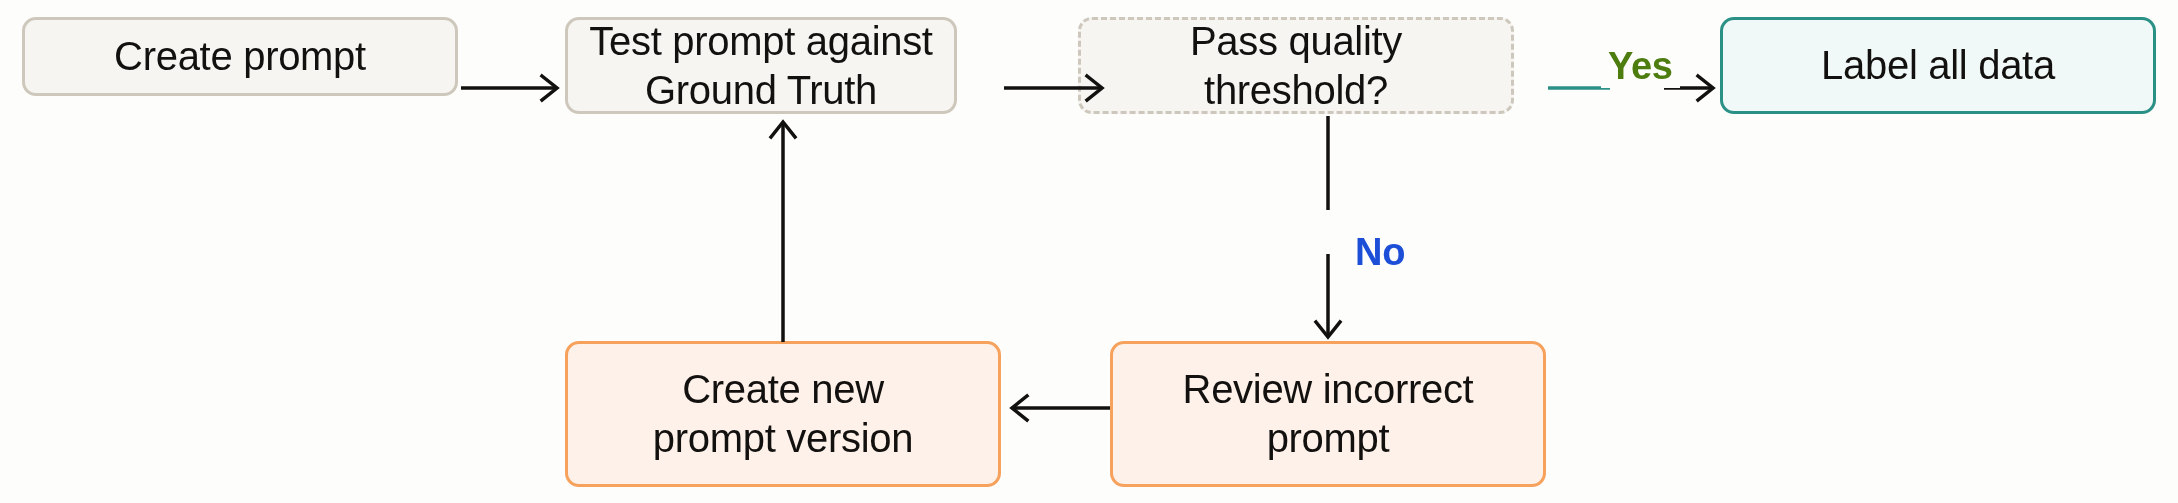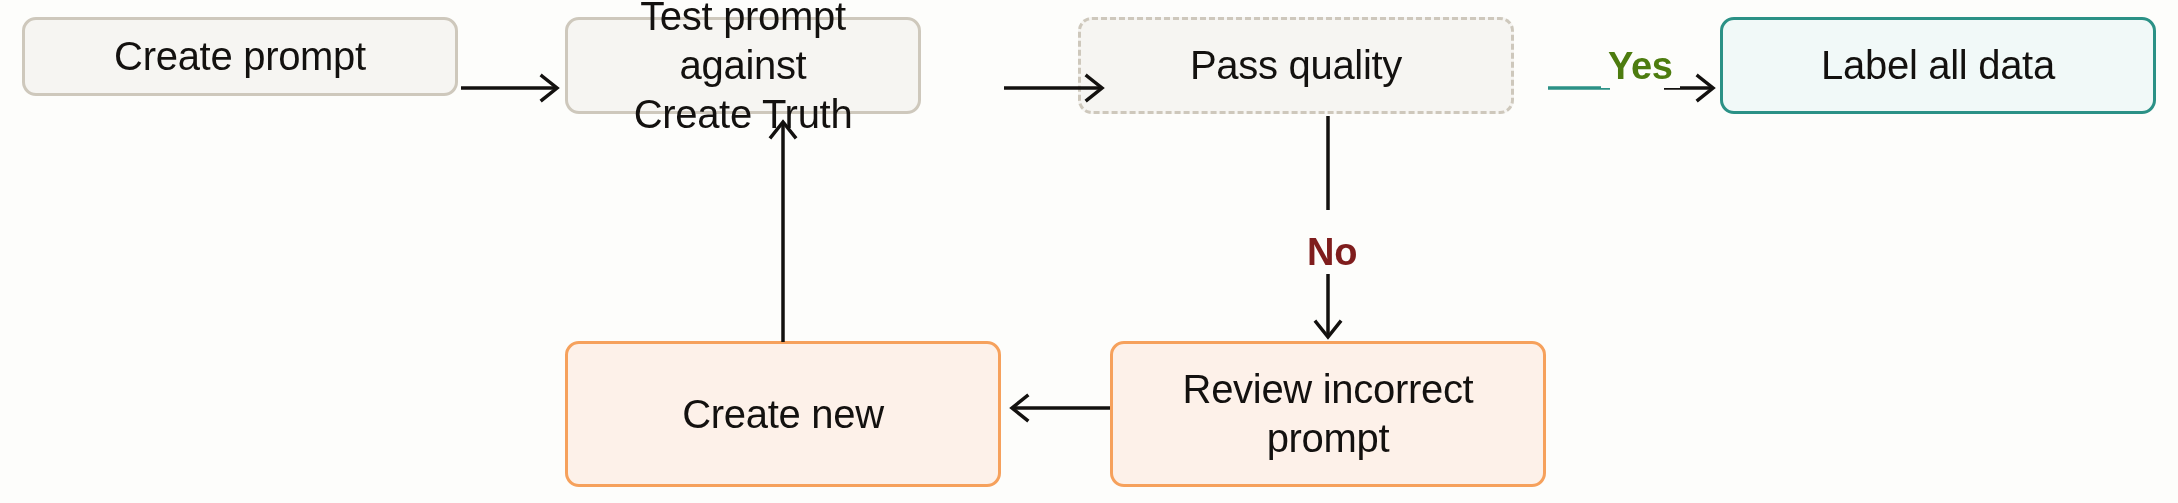--- a/index.html
+++ b/index.html
@@ -45,21 +45,21 @@
   .node.accent-teal {
     background: #F1F9F8;
     border: 3px solid #2B9186;
   }
   .node.accent-orange {
     background: #FDF1E9;
     border: 3px solid #F6A15C;
   }
   
   #node-create-prompt      { left: 22px;   top: 17px;  width: 436px; height: 79px; }
-  #node-test-prompt        { left: 565px;  top: 17px;  width: 356px; height: 97px; }
+  #node-test-prompt        { left: 565px;  top: 17px;  width: 392px; height: 97px; }
   #node-pass-quality       { left: 1078px; top: 17px;  width: 436px; height: 97px; }
   #node-label-all-data     { left: 1720px; top: 17px;  width: 436px; height: 97px; text-align: center; }
   #node-create-new-version { left: 565px;  top: 341px; width: 436px; height: 146px; }
   #node-review-labels      { left: 1110px; top: 341px; width: 436px; height: 146px; }
 
   
   .conn-svg {
     position: absolute;
     overflow: visible;
     pointer-events: none;
@@ -94,54 +94,56 @@
     background: #FDFDFB;
     padding: 0 7px;
     white-space: nowrap;
   }
   #edge-label-yes {
     left: 1601px;
     top: 45px;
     color: #4d7c0f;
   }
   #edge-label-no {
-    left: 1300px;
+    left: 1348px;
     top: 231px;
-    color: #7f1d1d;
+    color: #1d4ed8;
   }
 </style>
 </head>
 <body>
 
 <div id="flow-canvas">
 
   <div class="node neutral" id="node-create-prompt">
     <span>Create prompt</span>
   </div>
 
   <div class="node neutral" id="node-test-prompt">
     <span>
       <span>Test prompt against</span><br>
-      <span>Create Truth</span>
+      <span>Ground Truth</span>
     </span>
   </div>
 
   <div class="node decision" id="node-pass-quality">
     <span>
       <span>Pass quality</span><br>
+      <span>threshold?</span>
     </span>
   </div>
 
   <div class="node accent-teal" id="node-label-all-data">
     <span>Label all data</span>
   </div>
 
   <div class="node accent-orange" id="node-create-new-version">
     <span>
       <span>Create new</span><br>
+      <span>prompt version</span>
     </span>
   </div>
 
   <div class="node accent-orange" id="node-review-labels">
     <span>
       <span>Review incorrect</span><br>
       <span>prompt</span>
     </span>
   </div>
 

